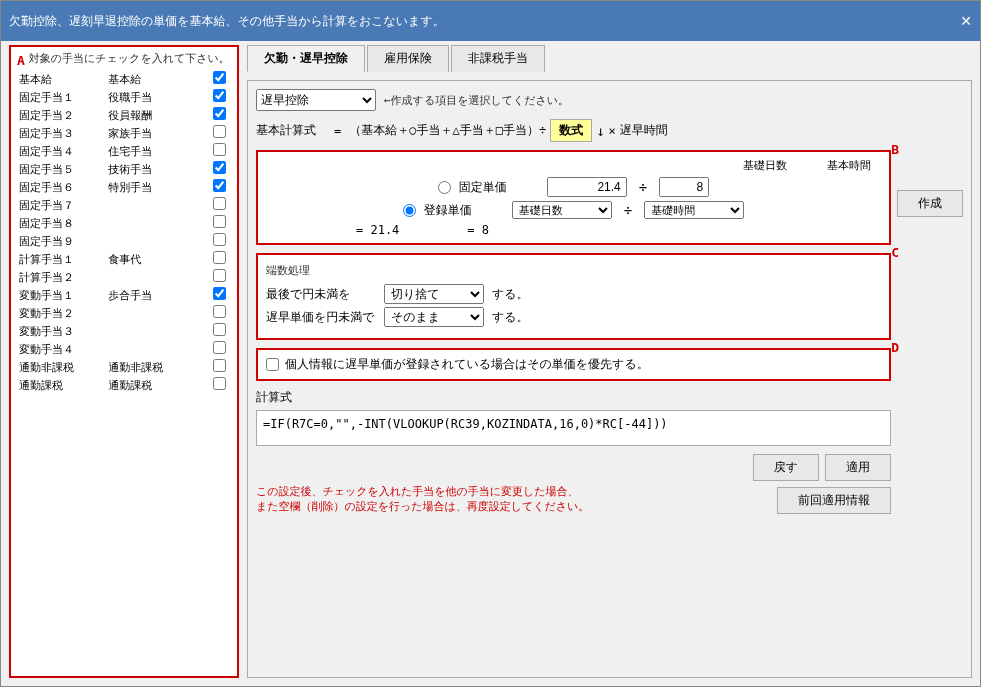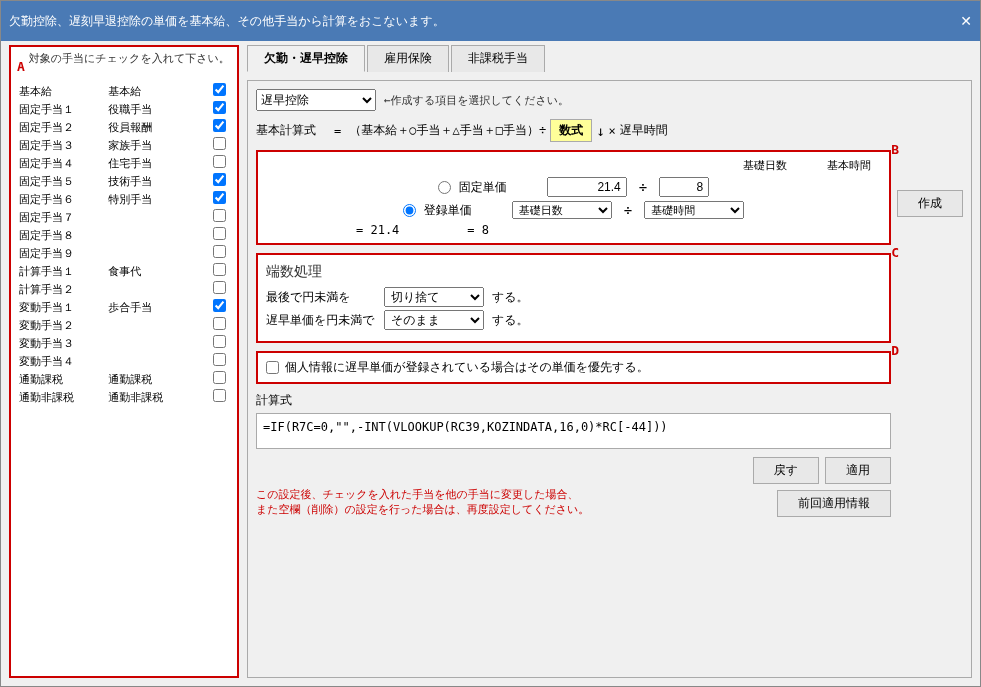--- a/index.html
+++ b/index.html
@@ -47,21 +47,21 @@
     
     .left-panel {
       border: 2px solid #cc0000;
       background: white;
       width: 230px;
       flex-shrink: 0;
       padding: 4px;
     }
     .left-panel-title {
       font-size: 11px;
-      margin-bottom: 16px;
+      margin-bottom: 4px;
       color: #333;
     }
     .label-a {
       color: #cc0000;
       font-weight: bold;
       font-size: 13px;
       margin-left: 2px;
     }
     .check-table {
       width: 100%;
@@ -221,21 +221,21 @@
     }
     .section-label-c {
       position: absolute;
       right: -10px;
       top: -10px;
       color: #cc0000;
       font-weight: bold;
       font-size: 13px;
     }
     .section-title {
-      font-size: 14px;
+      font-size: 11px;
       margin-bottom: 6px;
       color: #333;
     }
     .rounding-row {
       display: flex;
       align-items: center;
       gap: 8px;
       margin: 3px 0;
       font-size: 12px;
     }
@@ -415,27 +415,27 @@
               <td>変動手当３</td>
               <td></td>
               <td><input type="checkbox" style=""></td>
             </tr>
             <tr>
               <td>変動手当４</td>
               <td></td>
               <td><input type="checkbox" style=""></td>
             </tr>
             <tr>
+              <td>通勤非課税</td>
+              <td>通勤非課税</td>
+              <td><input type="checkbox" style=""></td>
+            </tr>
+            <tr>
               <td>通勤課税</td>
               <td>通勤課税</td>
-              <td><input type="checkbox" style=""></td>
-            </tr>
-            <tr>
-              <td>通勤非課税</td>
-              <td>通勤非課税</td>
               <td><input type="checkbox" style=""></td>
             </tr>
           </tbody>
       </table>
     </div>
 
     <div class="right-panel">
 
       <div class="tabs">
         <div class="tab active">欠勤・遅早控除</div>

